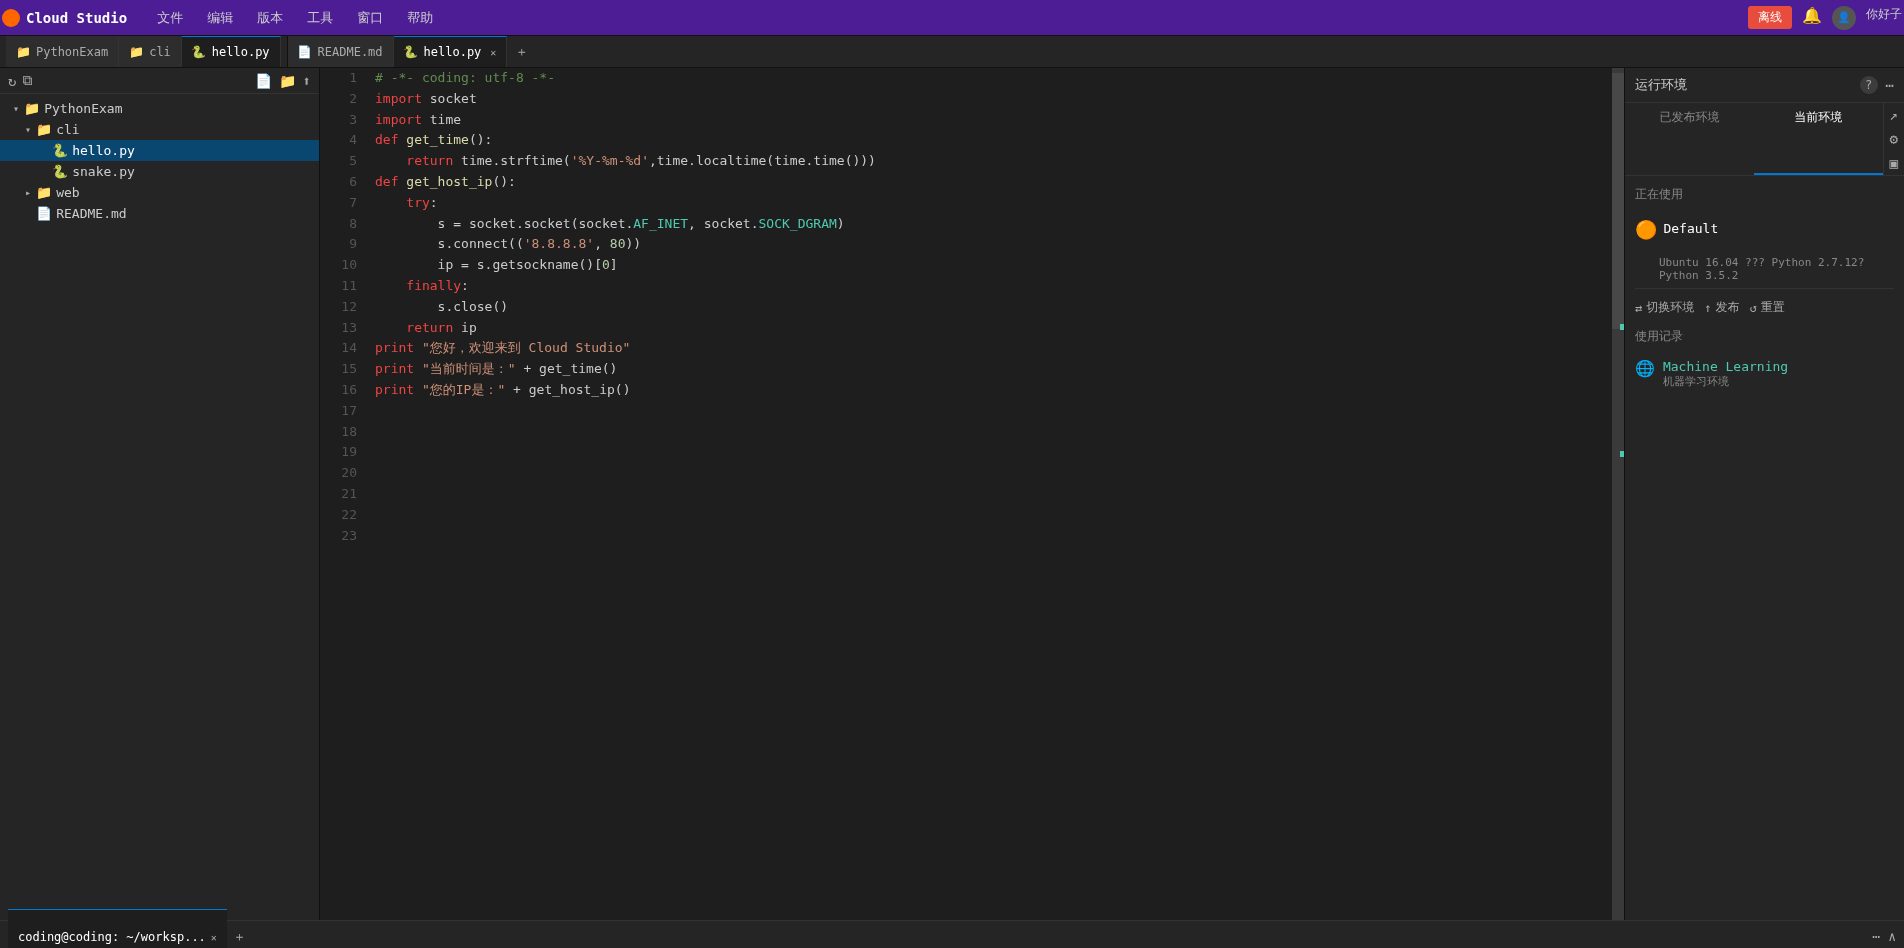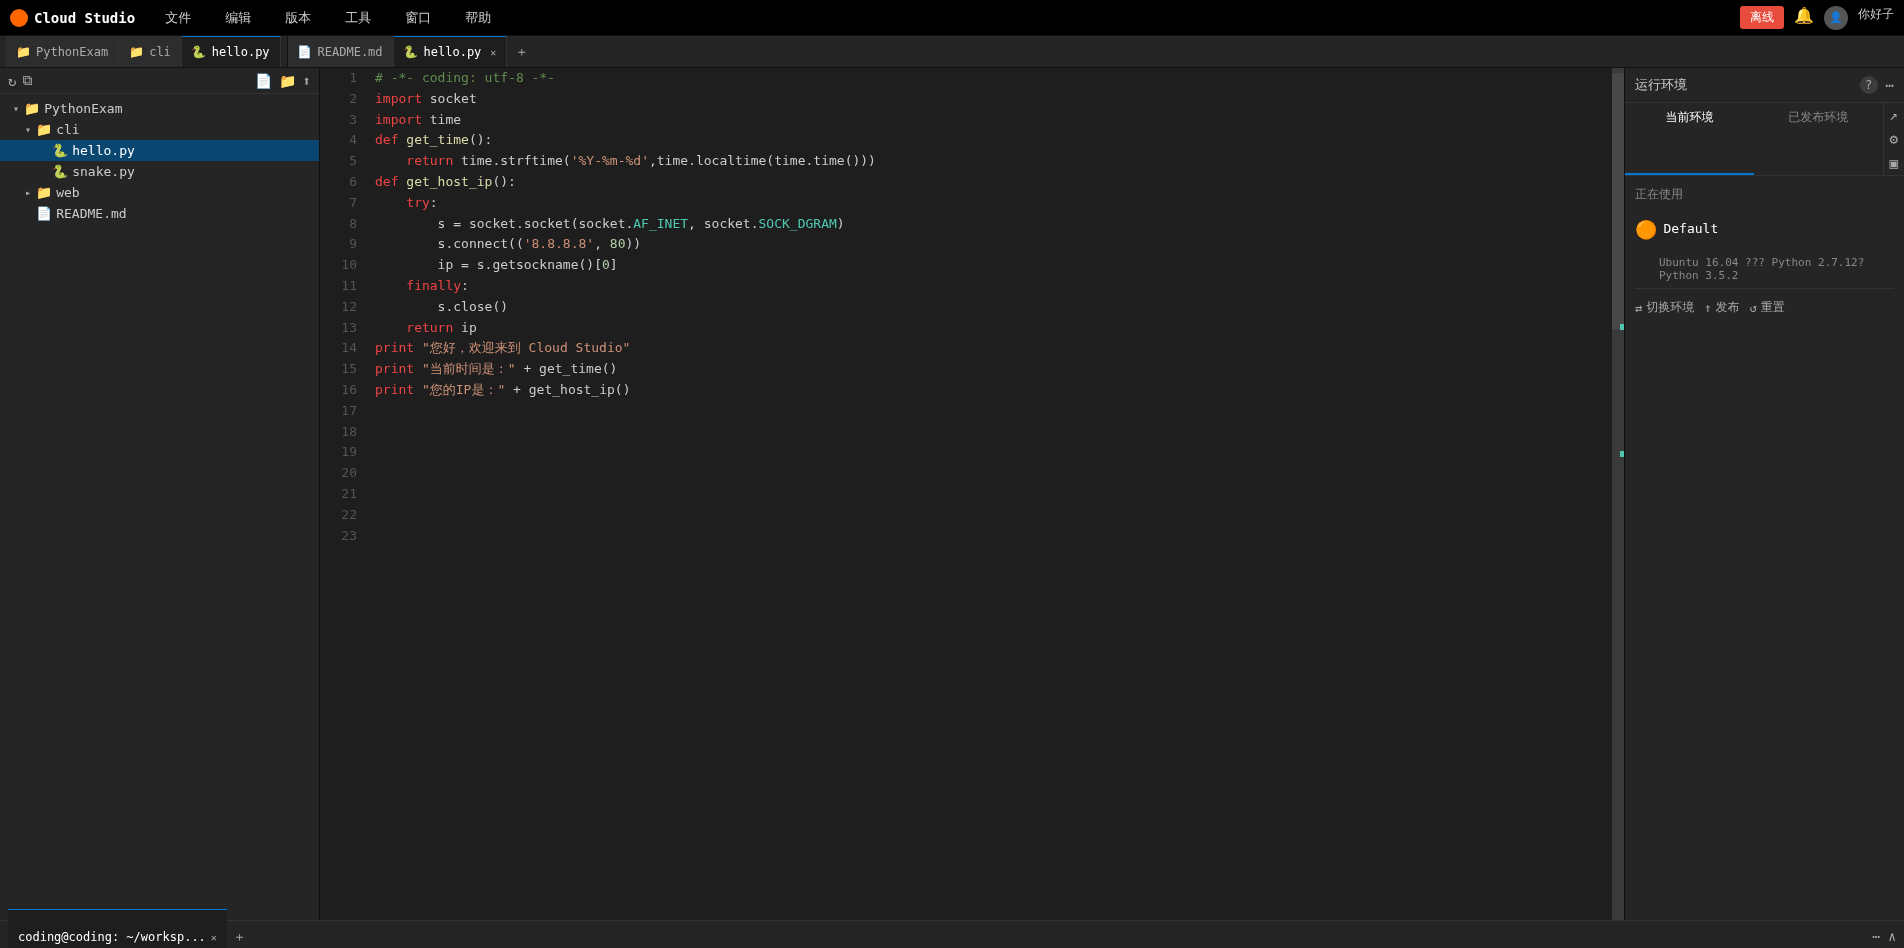--- a/index.html
+++ b/index.html
@@ -1,40 +1,40 @@
 <!DOCTYPE html>
 <html><head>
   <meta charset="utf-8">
   <style>
     * { margin: 0; padding: 0; box-sizing: border-box; }
     body { font-family: 'Consolas', 'Monaco', monospace; background: #1e1e1e; color: #ccc; font-size: 13px; overflow: hidden; height: 948px; width: 1904px; }
 
     
     .titlebar {
       height: 36px;
-      background: #000000;
-      display: flex;
-      align-items: center;
-      padding: 0 10px;
+      background: #4c1d95;
+      display: flex;
+      align-items: center;
+      padding: 0 2px;
       border-bottom: 1px solid #111;
     }
     .titlebar-logo {
       display: flex;
       align-items: center;
       gap: 6px;
       margin-right: 20px;
     }
     .logo-icon {
       width: 18px;
       height: 18px;
       background: #ff6600;
       border-radius: 50%;
     }
     .titlebar-title { color: #fff; font-size: 14px; font-weight: bold; }
-    .titlebar-menu { display: flex; gap: 14px; }
+    .titlebar-menu { display: flex; gap: 4px; }
     .menu-item {
       color: #ccc;
       padding: 4px 10px;
       cursor: pointer;
       font-size: 13px;
     }
     .titlebar-right {
       margin-left: auto;
       display: flex;
       align-items: flex-start;
@@ -449,22 +449,22 @@
 
   <div class="right-panel">
     <div class="right-panel-header">
       <span class="right-panel-title">运行环境</span>
       <div style="display:flex;gap:8px;align-items:center;">
         <span style="color:#aaa;font-size:12px;cursor:pointer;background:#3c3c3c;border-radius:50%;width:18px;height:18px;display:flex;align-items:center;justify-content:center;">?</span>
         <span style="color:#aaa;cursor:pointer;font-size:14px;">⋯</span>
       </div>
     </div>
     <div class="right-panel-tabs">
+      <div class="rpanel-tab">已发布环境</div>
       <div class="rpanel-tab active">当前环境</div>
-      <div class="rpanel-tab">已发布环境</div>
       <div style="display:flex;flex-direction:column;gap:8px;padding:4px 6px;border-left:1px solid #333;">
         <span style="color:#aaa;cursor:pointer;font-size:14px;">↗</span>
         <span style="color:#aaa;cursor:pointer;font-size:14px;">⚙</span>
         <span style="color:#aaa;cursor:pointer;font-size:14px;">▣</span>
       </div>
     </div>
     <div class="right-panel-content">
       <div class="env-section-title">正在使用</div>
       <div class="env-item">
         <div style="display:flex;flex-direction:column;">
@@ -482,20 +482,30 @@
         </div>
         <div class="env-action-btn">
           <span>↑</span>
           <span>发布</span>
         </div>
         <div class="env-action-btn">
           <span>↺</span>
           <span>重置</span>
         </div>
       </div>
+      <div class="usage-section">
+        <div class="env-section-title">使用记录</div>
+        <div class="usage-item">
+          <span class="usage-icon">🌐</span>
+          <div>
+            <div class="usage-name">Machine Learning</div>
+            <div class="usage-desc">机器学习环境</div>
+          </div>
+        </div>
+      </div>
     </div>
   </div>
 </div>
 
 <div class="terminal-area">
   <div class="terminal-tabbar">
     <div class="terminal-tab">
       <span>coding@coding: ~/worksp...</span>
       <span class="terminal-tab-close">✕</span>
     </div>

